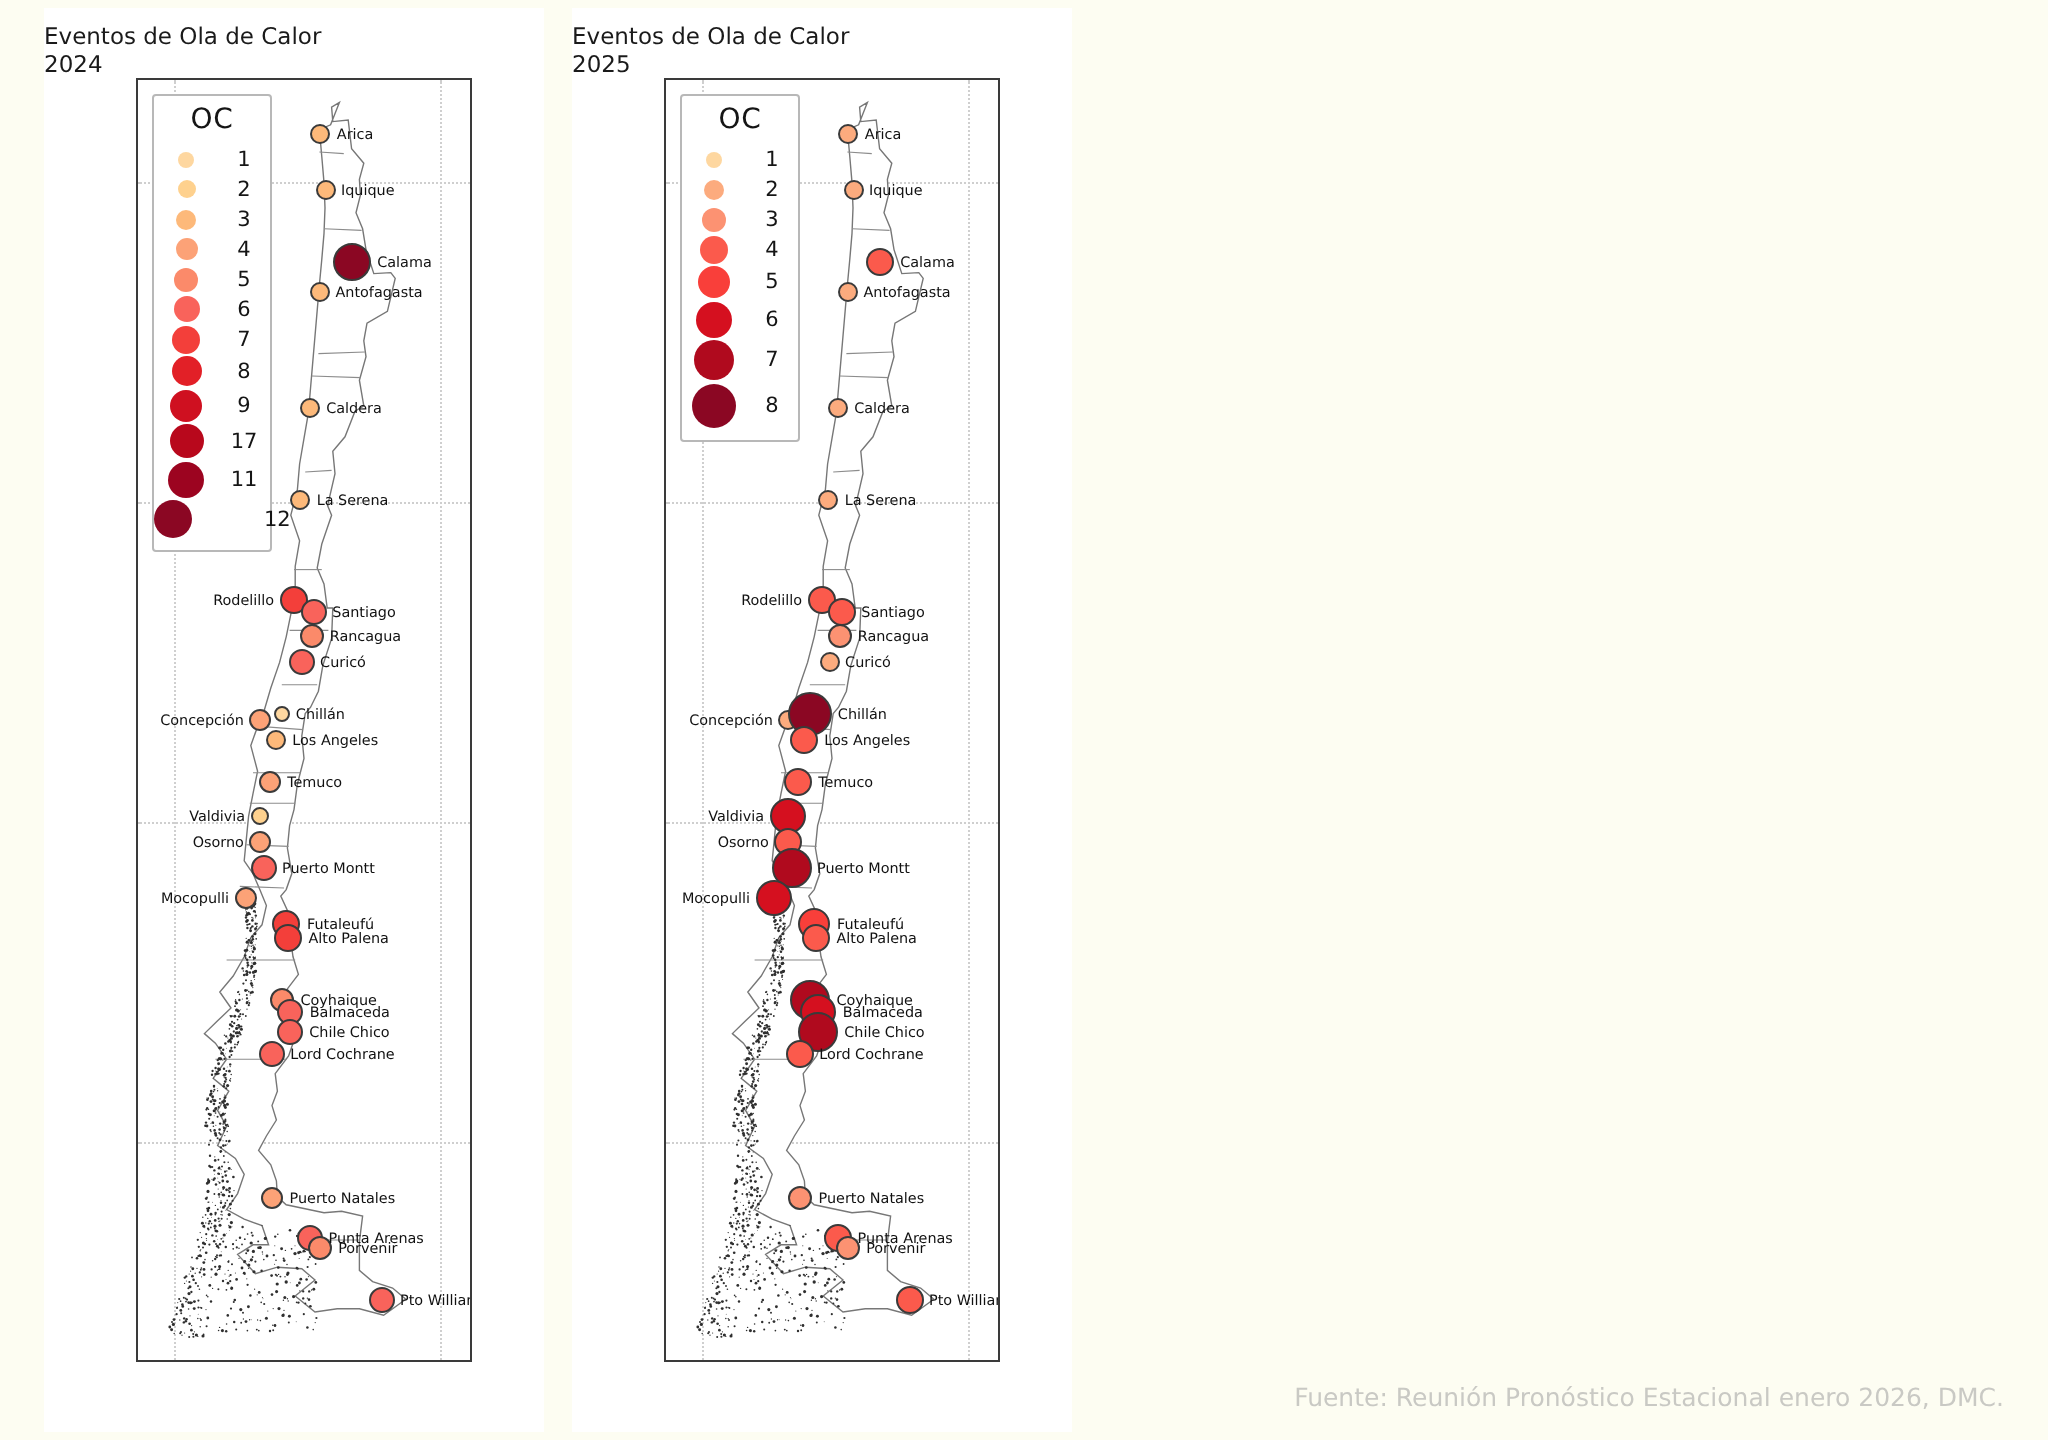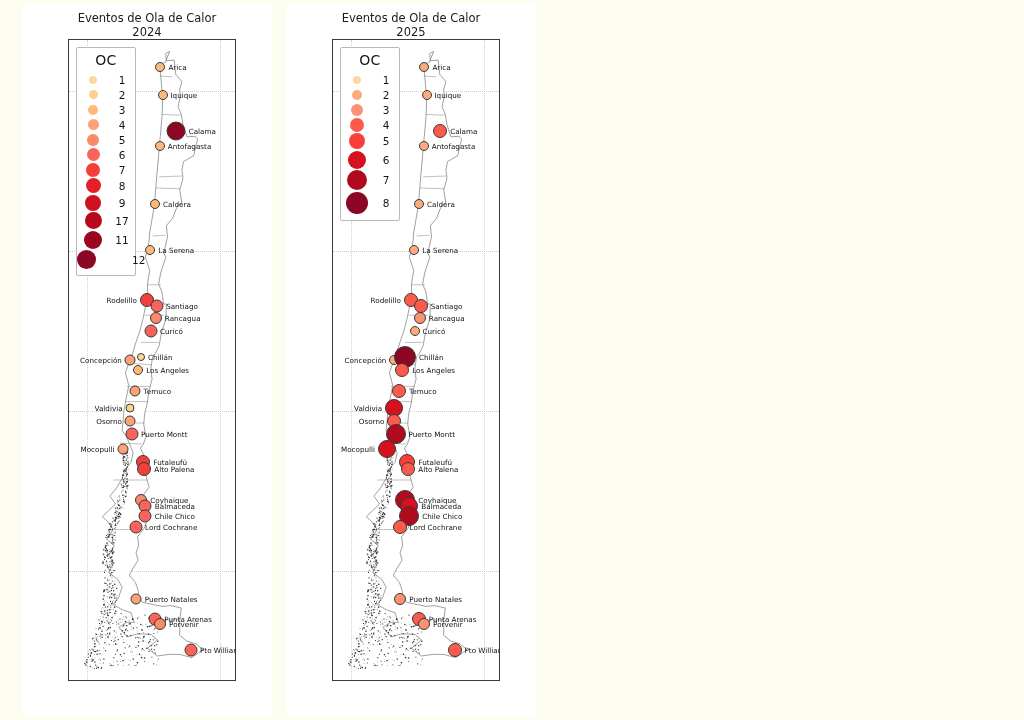--- a/index.html
+++ b/index.html
@@ -26,21 +26,21 @@
     position: absolute;
     background: #ffffff;
   }
   #figure-2024 { left: 22px;  top: 4px; width: 250px; height: 712px; }
   #figure-2025 { left: 286px; top: 4px; width: 250px; height: 712px; }
 
   .fig-title {
     position: absolute;
     left: 0; right: 0;
     top: 8px;
-    text-align: center;
+    text-align: left;
     font-size: 11.5px;
     color: #1a1a1a;
     line-height: 13.5px;
     white-space: pre-line;
   }
 
   
   .axes {
     position: absolute;
     left: 46px;
@@ -2145,14 +2145,15 @@
               <div class="legend-swatch" style="width: 22px; height: 22px; background: rgb(139, 7, 35);"></div>
             </div>
             <div class="legend-label">8</div>
           </div>
         </div>
       </div>
     <div id="deco-2025"></div>
   </div>
 
 
+  <div id="source">Fuente: Reunión Pronóstico Estacional enero 2026, DMC.</div>
 
 </div>
 
 </body></html>

